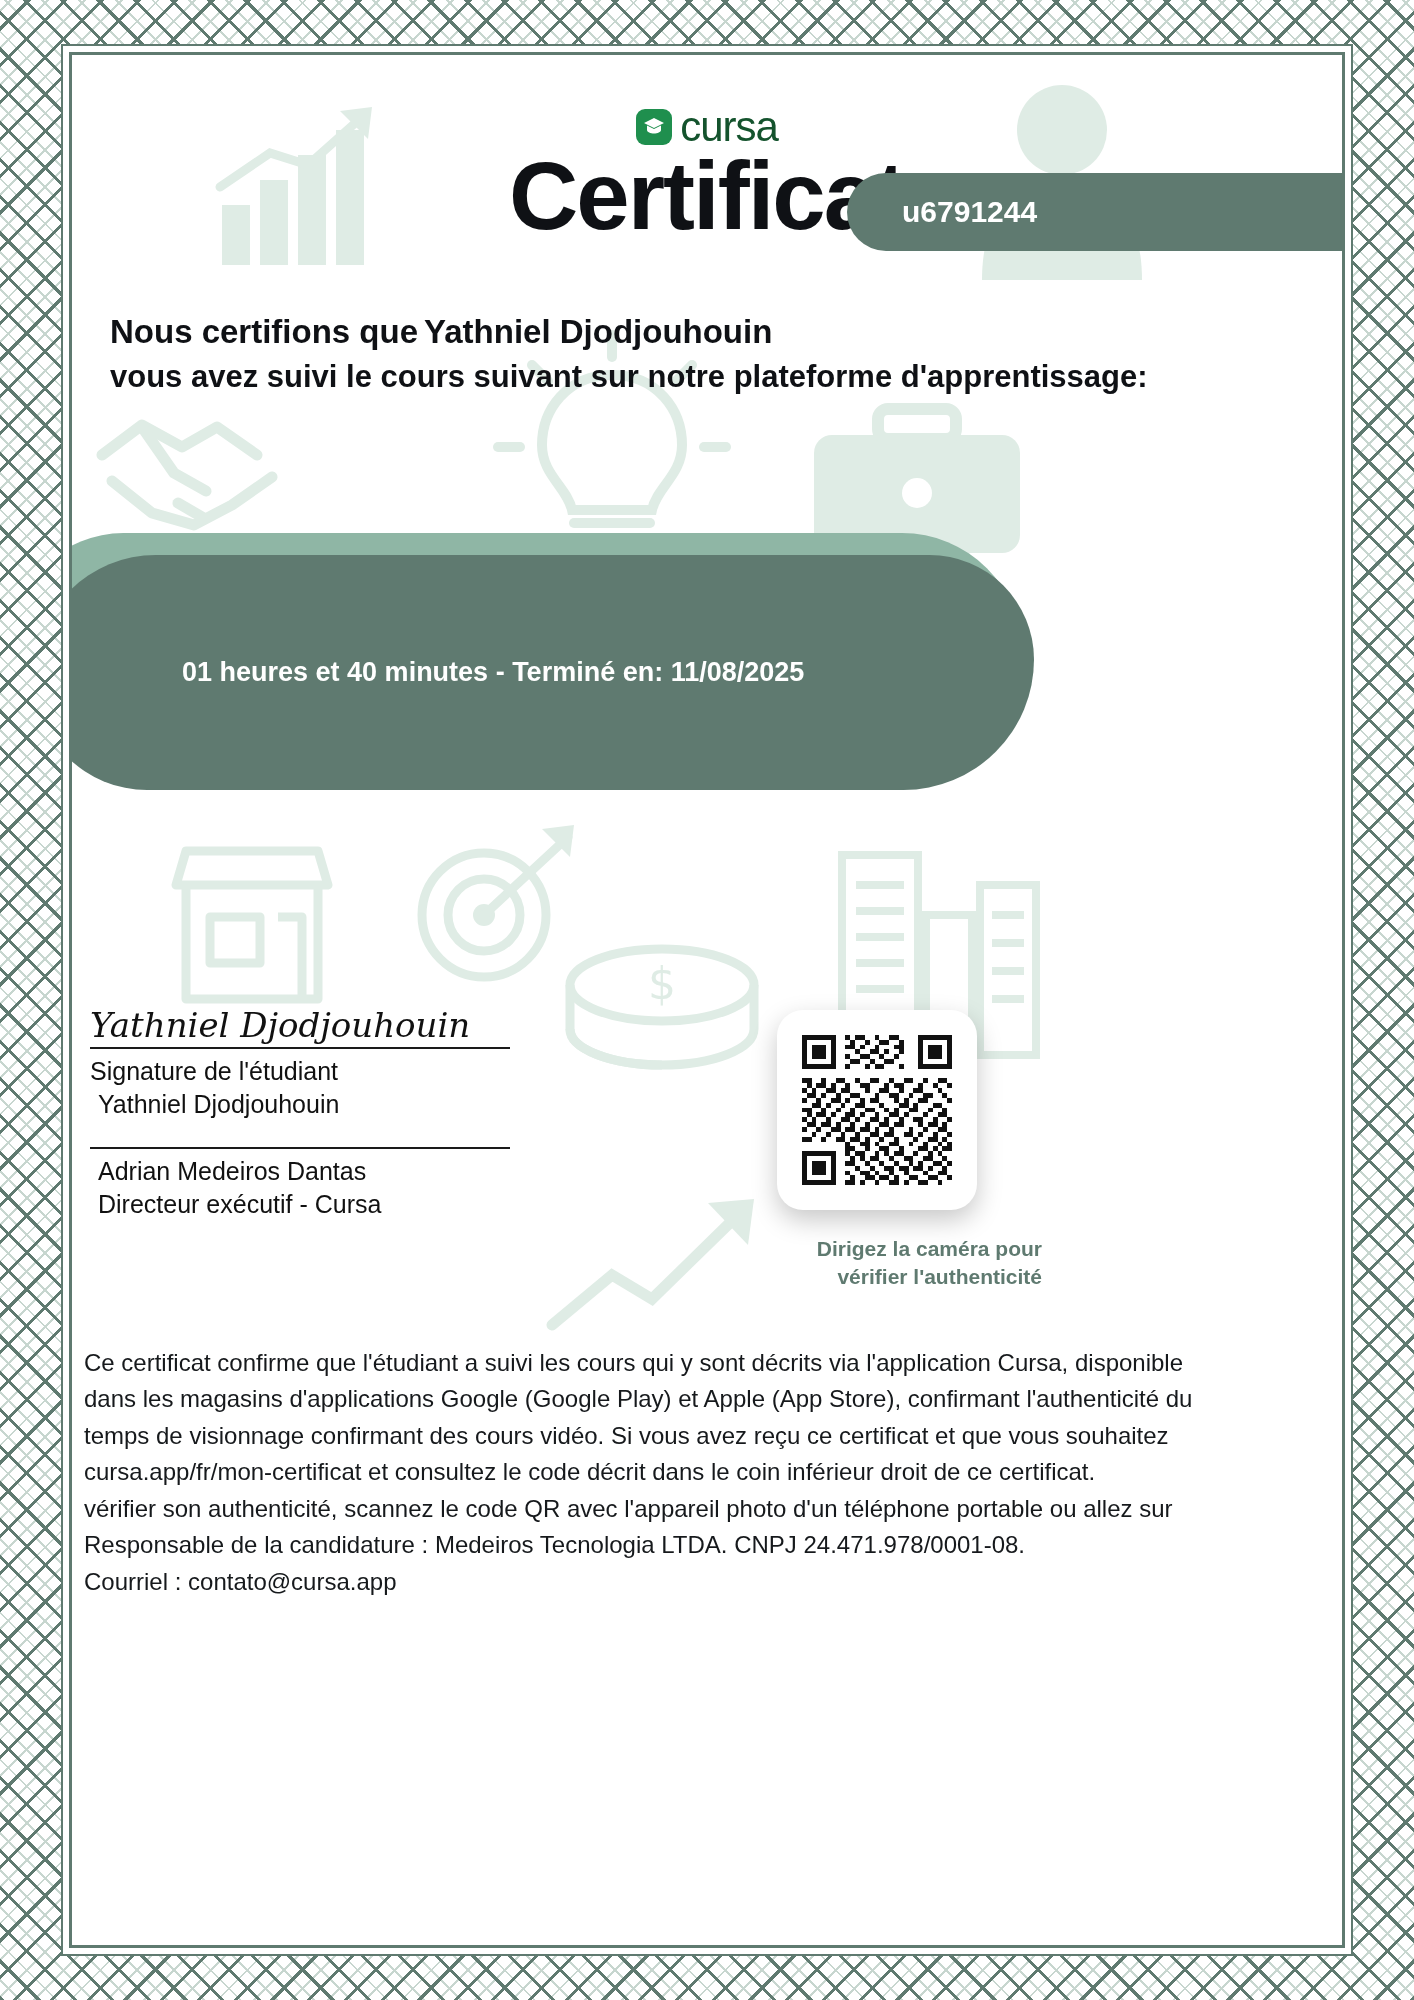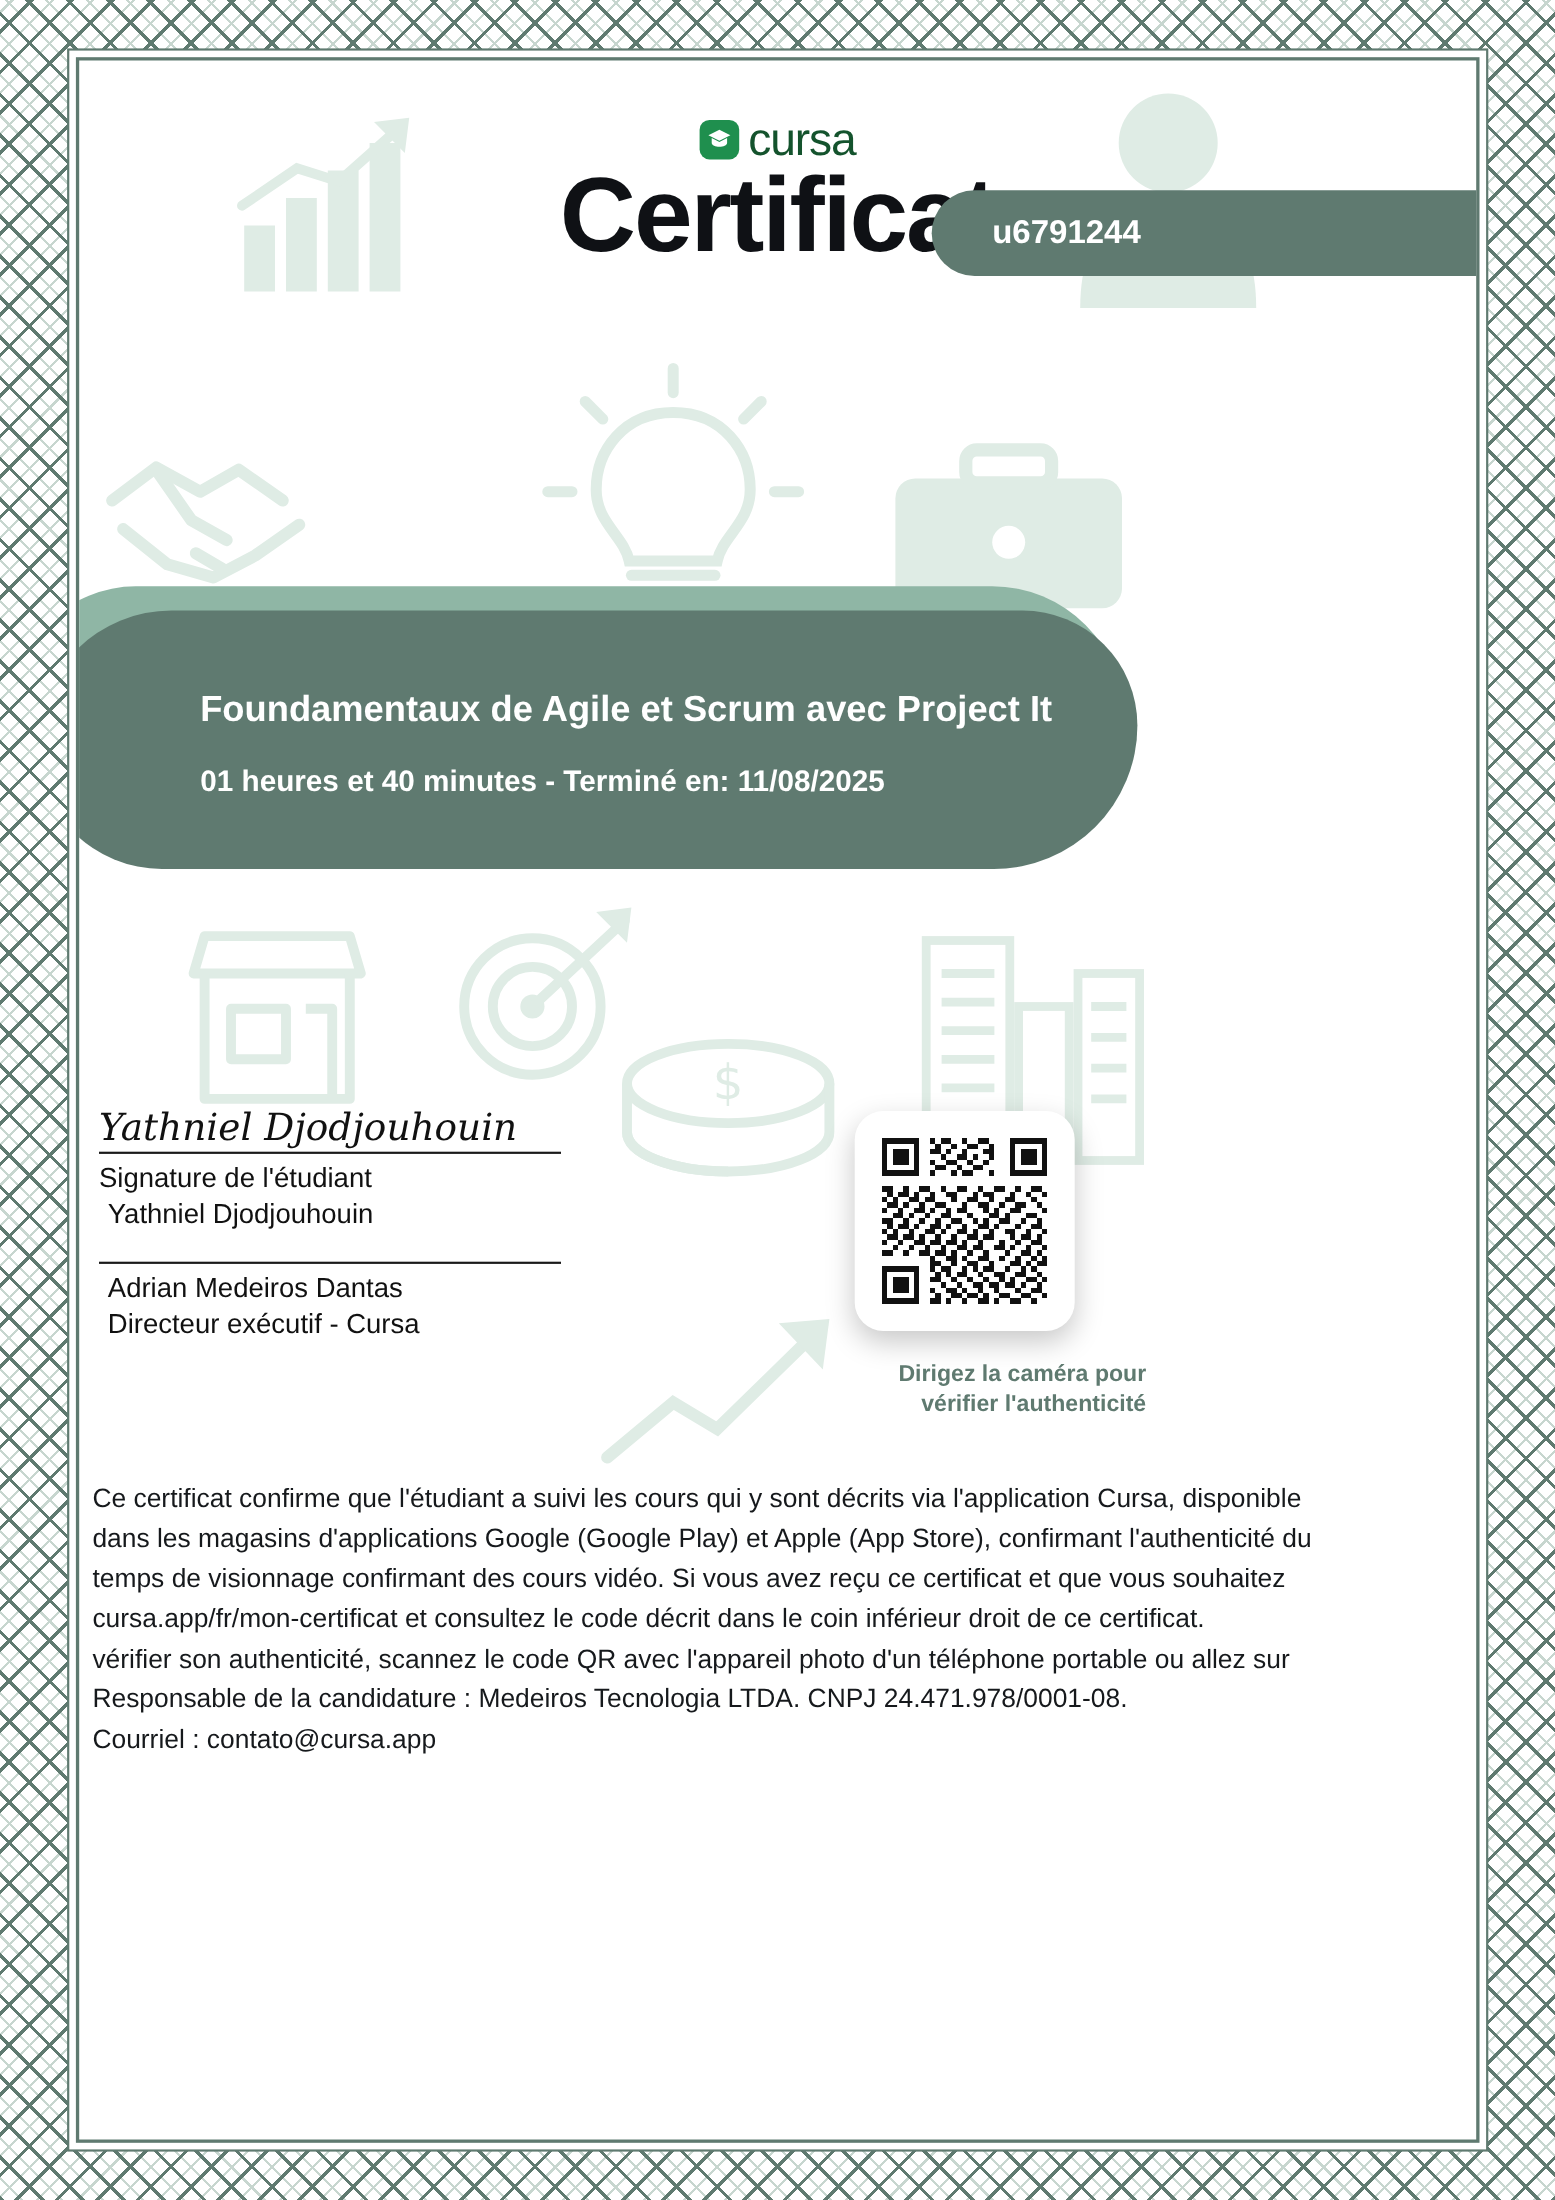--- a/index.html
+++ b/index.html
@@ -356,27 +356,32 @@
       </span>
       <span class="brand-word">cursa</span>
     </div>
 
     <div class="cert-title">Certificat</div>
 
     <div class="code-pill">
       <span>u6791244</span>
     </div>
 
+    <div class="certify">
+      <div class="line1">
+        <span>Nous certifions que</span><span class="student">Yathniel Djodjouhouin</span>
+      </div>
+      <div class="line2">vous avez suivi le cours suivant sur notre plateforme d'apprentissage:</div>
+    </div>
 
     <div class="blob-wrap">
       <div class="blob-back"></div>
       <div class="blob-front"></div>
     </div>
     <div class="blob-text">
-      <div class="course-name">Foundamentaux de Agile et Scrum avec Project It</div>
       <div class="course-meta">01 heures et 40 minutes - Terminé en: 11/08/2025</div>
     </div>
 
     <div class="sig-block sig-1">
       <div class="sig-script">Yathniel Djodjouhouin</div>
       <div class="sig-line"></div>
       <div class="sig-label">
         <span>Signature de l'étudiant</span>
         <span class="indent">Yathniel Djodjouhouin</span>
       </div>

